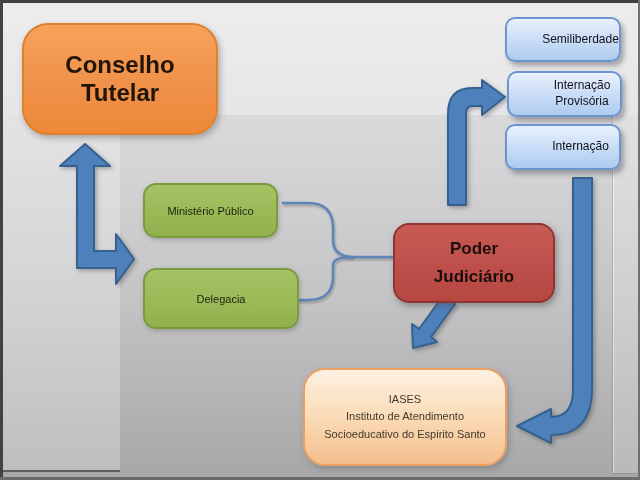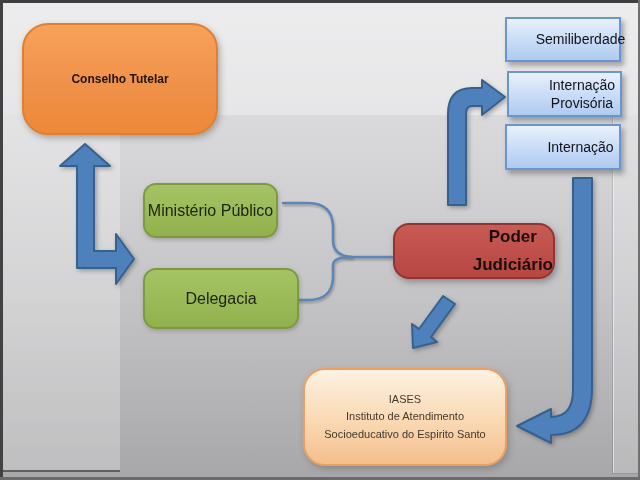--- a/index.html
+++ b/index.html
@@ -28,45 +28,45 @@
   .thin-connector { fill:none; stroke:#5C85B9; stroke-width:2.5; stroke-linecap:round;
                  filter:drop-shadow(1px 2px 1px rgba(0,0,0,0.25)); }
 
   .node { position:absolute; display:flex; align-items:center; justify-content:center;
           text-align:center; white-space:pre-line; box-sizing:border-box; }
 
   .node-conselho {
     left:22px; top:23px; width:196px; height:112px; border-radius:26px;
     background:linear-gradient(180deg,#F7A259 0%,#F0914A 55%,#ED8937 100%);
     border:2px solid #DF8030; box-shadow:2px 3px 6px rgba(90,90,90,0.45);
-    font-size:12px; font-weight:bold; color:#211408;
+    font-size:24px; font-weight:bold; color:#211408;
   }
   .node-green {
     background:linear-gradient(180deg,#A5C364 0%,#9ABA57 55%,#92B14D 100%);
     border:2px solid #7B9B41; border-radius:13px;
-    font-size:16px; color:#1D2212; box-shadow:1px 2px 4px rgba(90,90,90,0.35);
+    font-size:11px; color:#1D2212; box-shadow:1px 2px 4px rgba(90,90,90,0.35);
   }
   .node-mp        { left:143px; top:183px; width:135px; height:55px; }
   .node-delegacia { left:143px; top:268px; width:156px; height:61px; }
   .node-poder {
-    left:393px; top:223px; width:162px; height:56px; border-radius:16px;
+    left:393px; top:223px; width:162px; height:80px; border-radius:16px;
     background:linear-gradient(180deg,#C85B54 0%,#BE4E4A 55%,#B64741 100%);
     border:2px solid #8E3432; box-shadow:2px 3px 6px rgba(80,80,80,0.5);
-    font-size:17px; font-weight:bold; line-height:1.65; color:#1C0D0D;justify-content:flex-end;
+    font-size:17px; font-weight:bold; line-height:1.65; color:#1C0D0D;
   }
   .node-iases {
     left:303px; top:368px; width:204px; height:98px; border-radius:22px;
     background:linear-gradient(180deg,#FDF1E2 0%,#FADBB6 50%,#F4BE8D 100%);
     border:2px solid #EBA062; box-shadow:2px 3px 6px rgba(90,90,90,0.4);
     font-size:11px; line-height:1.55; color:#43392E;
   }
   .node-blue {
     background:linear-gradient(180deg,#E9F1FC 0%,#CDDFF7 45%,#AECBF0 100%);
-    border:2px solid #6B95CE; border-radius:0;
-    font-size:14px; line-height:1.3; color:#121218;
+    border:2px solid #6B95CE; border-radius:10px;
+    font-size:12px; line-height:1.3; color:#121218;
     box-shadow:3px 4px 5px rgba(60,60,70,0.4);
     padding-left:35px;
   }
   .node-semi   { left:505px; top:17px;  width:116px; height:45px; }
   .node-iprov  { left:507px; top:71px;  width:115px; height:46px; }
   .node-intern { left:505px; top:124px; width:116px; height:46px; }
 </style>
 </head>
 <body>
 

